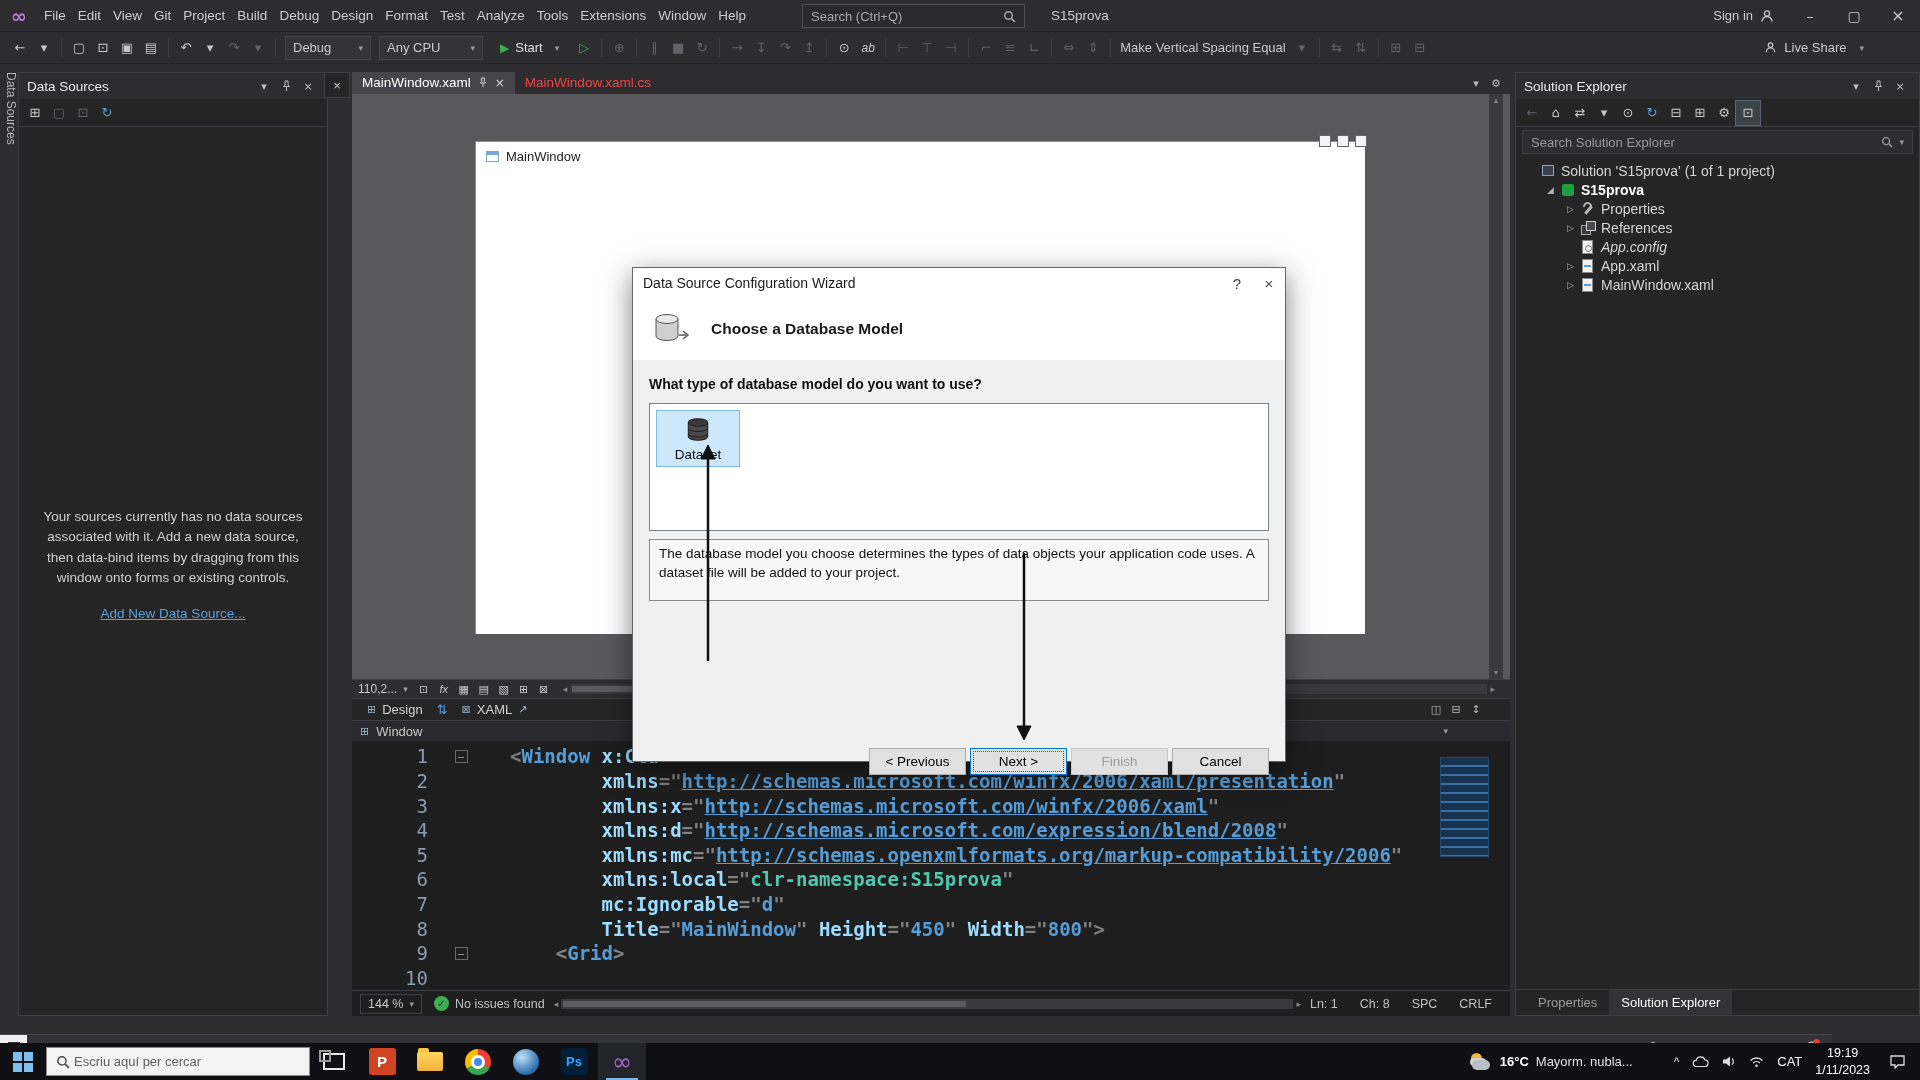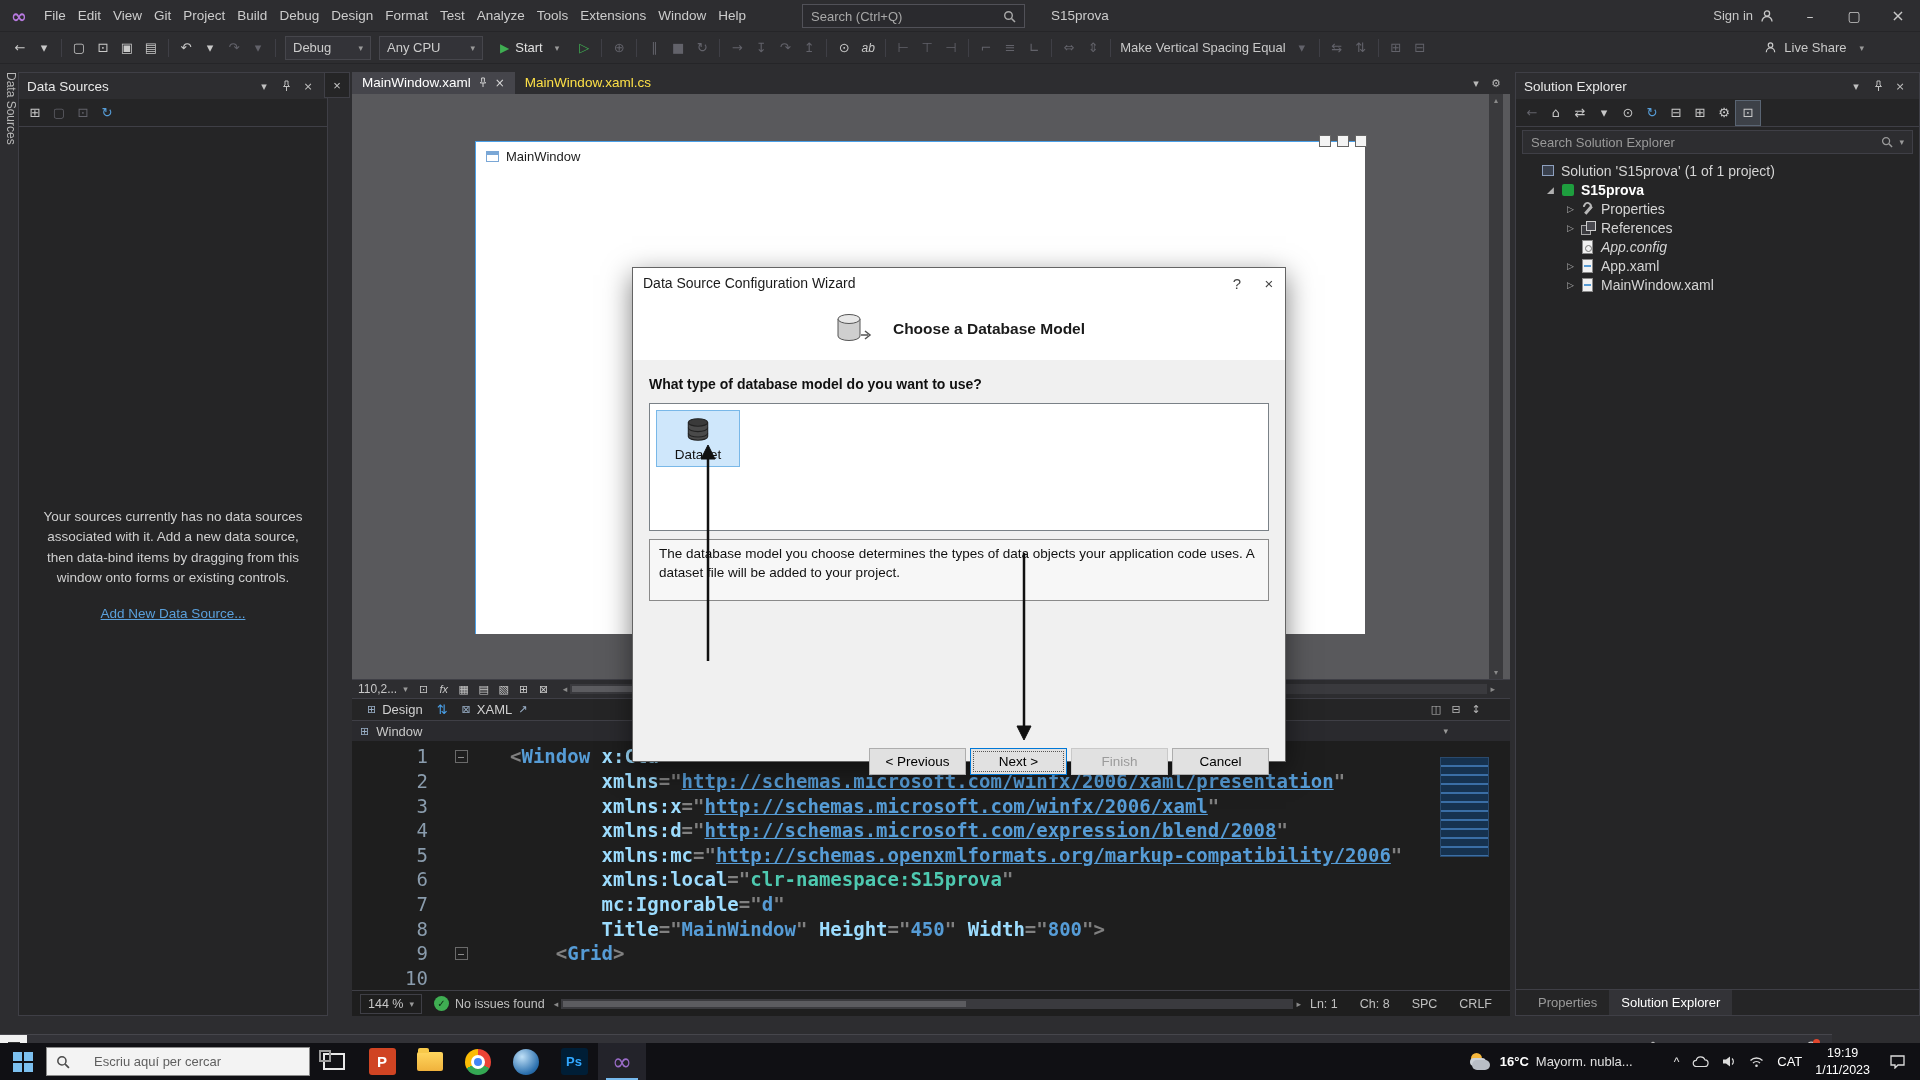--- a/index.html
+++ b/index.html
@@ -50,21 +50,21 @@
   .ph-ic { width:22px; text-align:center; color:#c0c0c0; font-size:11px; font-family:"DejaVu Sans",sans-serif; display:inline-flex; align-items:center; justify-content:center; }
   .panel-tools { height:28px; border-bottom:1px solid #3f3f46; display:flex; align-items:center; padding-left:4px; }
   .ds-body { padding:380px 16px 0 16px; text-align:center; }
   .ds-text { font-size:13.5px; color:#cfcfcf; line-height:1.5; }
   .ds-link { display:inline-block; margin-top:18px; font-size:13.5px; color:#5aa0dc; text-decoration:underline; }
   .float-x { position:absolute; left:324px; top:72px; width:26px; height:26px; background:#252526; border:1px solid #3f3f46; color:#c8c8c8; display:flex; align-items:center; justify-content:center; font-size:13px; }
 
   
   .editor-region { position:absolute; left:352px; top:72px; width:1158px; height:944px; display:flex; flex-direction:column; background:#1e1e1e; }
   .tabstrip { height:22px; background:#2d2d30; display:flex; align-items:stretch; position:relative; }
-  .tab { display:flex; align-items:center; gap:7px; padding:0 10px; font-size:13.5px; color:#fde047; }
+  .tab { display:flex; align-items:center; gap:7px; padding:0 10px; font-size:13.5px; color:#ef4444; }
   .tab.active { background:#45454b; color:#ffffff; }
   .tabx { font-size:12px; color:#d8d8d8; font-family:"DejaVu Sans",sans-serif; }
   .tabpin { display:flex; }
   .tabstrip-right { position:absolute; right:4px; top:0; height:22px; display:flex; align-items:center; }
   .ts-ic { width:20px; text-align:center; color:#b8b8b8; font-size:11px; font-family:"DejaVu Sans",sans-serif; }
 
   .designer { height:586px; background:#59595c; position:relative; }
   .canvas { position:absolute; left:123px; top:47px; width:890px; height:493px; background:#ffffff; border-left:1px solid #4aa0e8; border-top:1px solid #4aa0e8; }
   .canvas-title { display:flex; align-items:center; gap:7px; padding:7px 0 0 10px; color:#1b1b1b; font-size:13px; }
   .win-ico { width:13px; height:11px; border:1px solid #7aa7d6; border-top:4px solid #7aa7d6; display:inline-block; }
@@ -130,21 +130,21 @@
   .i-xaml::after { content:""; position:absolute; left:1px; top:5px; width:7px; height:2px; background:#569cd6; }
   .se-bottom { position:absolute; left:0; bottom:0; width:100%; height:26px; background:#252526; border-top:1px solid #3f3f46; display:flex; align-items:center; padding-left:10px; }
   .sbt { padding:0 12px; font-size:13px; color:#9a9a9a; line-height:25px; }
   .sbt.active { background:#333337; color:#ffffff; }
 
   
   .dialog { position:absolute; left:632px; top:267px; width:654px; height:495px; background:#f0f0f0; border:1px solid #646464; box-shadow:0 8px 26px rgba(0,0,0,.5); z-index:50; color:#111; }
   .dlg-title { height:30px; background:#ffffff; display:flex; align-items:center; padding-left:10px; font-size:14px; color:#1a1a1a; }
   .dlg-title .flex { flex:1; }
   .dlg-tb { width:32px; text-align:center; color:#444; font-size:15px; }
-  .dlg-header { height:62px; background:#ffffff; display:flex; align-items:center; padding:0 18px; gap:20px;justify-content:center; }
+  .dlg-header { height:62px; background:#ffffff; display:flex; align-items:center; padding:0 18px; gap:20px; }
   .dlg-header .htxt { font-size:15.5px; font-weight:bold; color:#1a1a1a; }
   .dlg-body { position:relative; height:403px; padding:0 16px; }
   .dlg-q { margin-top:16px; font-size:14px; font-weight:bold; height:17px; }
   .listbox { margin-top:10px; height:128px; background:#ffffff; border:1px solid #7a8187; padding:6px; display:flex; align-items:flex-start; }
   .lb-item { width:84px; display:flex; flex-direction:column; align-items:center; padding:5px 2px 4px 2px; background:#cfe7fb; border:1px solid #79b8e8; gap:3px; }
   .lb-label { font-size:13.5px; color:#111; }
   .descbox { margin-top:8px; height:62px; background:#f7f7f7; border:1px solid #8a8a8a; padding:5px 9px; font-size:13.5px; line-height:1.38; color:#111; }
   .dlg-buttons { position:absolute; left:16px; right:16px; bottom:4px; display:flex; justify-content:flex-end; gap:4px; }
   .dbtn { width:97px; height:27px; background:#e1e1e1; border:1px solid #adadad; font-size:13.5px; color:#000; font-family:"Liberation Sans",sans-serif; }
   .dbtn.def { border:1px solid #0078d7; outline:1px dotted #555; outline-offset:-4px; }
@@ -159,21 +159,21 @@
   .sb-item { display:flex; align-items:center; gap:7px; font-size:13px; color:#c8c8c8; }
   .sb-ic { font-size:12px; font-family:"DejaVu Sans",sans-serif; }
   .sb-bell { position:relative; display:flex; }
   .sb-bell .dot { position:absolute; right:-2px; top:-2px; width:7px; height:7px; border-radius:50%; background:#e0462d; }
 
   
   .taskbar { position:absolute; left:0; top:1043px; width:1920px; height:37px; background:#101014; display:flex; align-items:center; }
   .start-slot { width:46px; height:37px; display:flex; align-items:center; justify-content:center; }
   .win-logo { display:grid; grid-template-columns:9px 9px; grid-template-rows:9px 9px; gap:2px; }
   .wsq { background:#7cc0ef; }
-  .tb-search2 { width:264px; height:29px; background:#f3f3f3; border:1px solid #8a8a8a; display:flex; align-items:center; gap:24px; padding:0 9px; color:#5f5f5f; font-size:13px; }
+  .tb-search2 { width:264px; height:29px; background:#f3f3f3; border:1px solid #8a8a8a; display:flex; align-items:center; gap:4px; padding:0 9px; color:#5f5f5f; font-size:13px; }
   .app-slot { width:48px; height:37px; display:flex; align-items:center; justify-content:center; position:relative; }
   .app-slot.act { background:#23232a; }
   .app-slot.act::after { content:""; position:absolute; bottom:0; left:8px; right:8px; height:2px; background:#76b9ed; }
   .tv { width:22px; height:17px; border:2px solid #e8e8e8; position:relative; }
   .tv::before { content:""; position:absolute; left:-6px; top:-5px; width:8px; height:8px; border:2px solid #9a9a9a; }
   .app-sq { width:27px; height:27px; display:flex; align-items:center; justify-content:center; font-weight:bold; border-radius:3px; }
   .pp { background:#d04423; color:#fff; font-size:15px; }
   .ps { background:#001e36; color:#31a8ff; font-size:13px; }
   .fe { width:26px; height:19px; background:linear-gradient(#ffd65e,#f0b23c); border-radius:2px; position:relative; }
   .fe::before { content:""; position:absolute; left:1px; top:-4px; width:11px; height:5px; background:#f7c84a; border-radius:2px 2px 0 0; }

